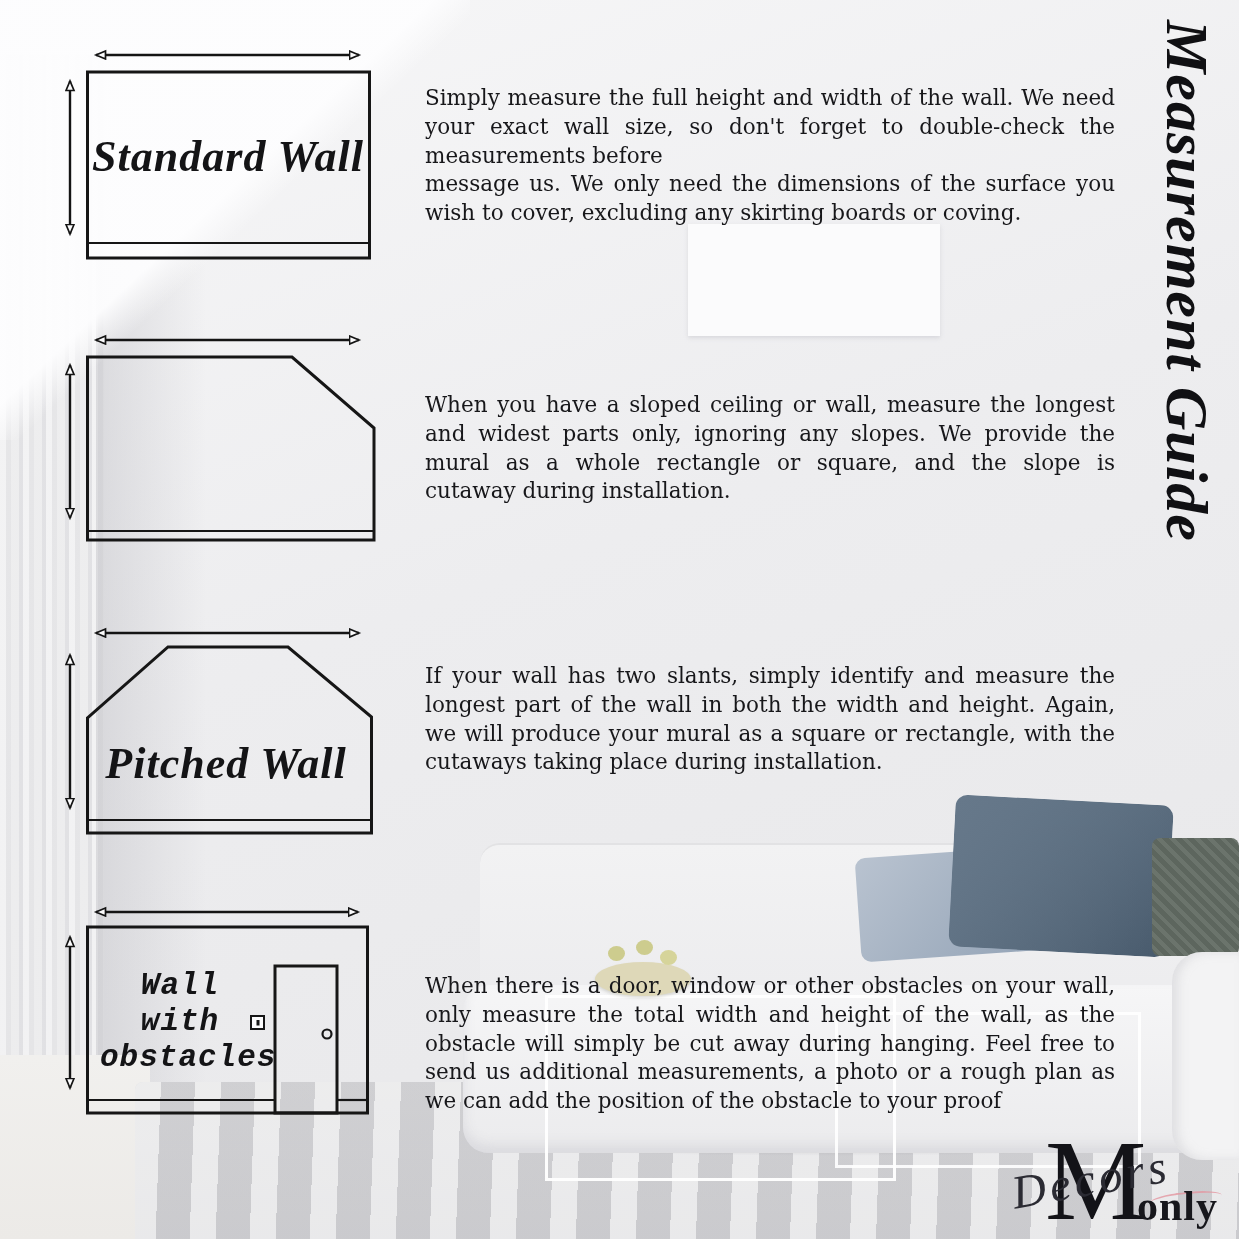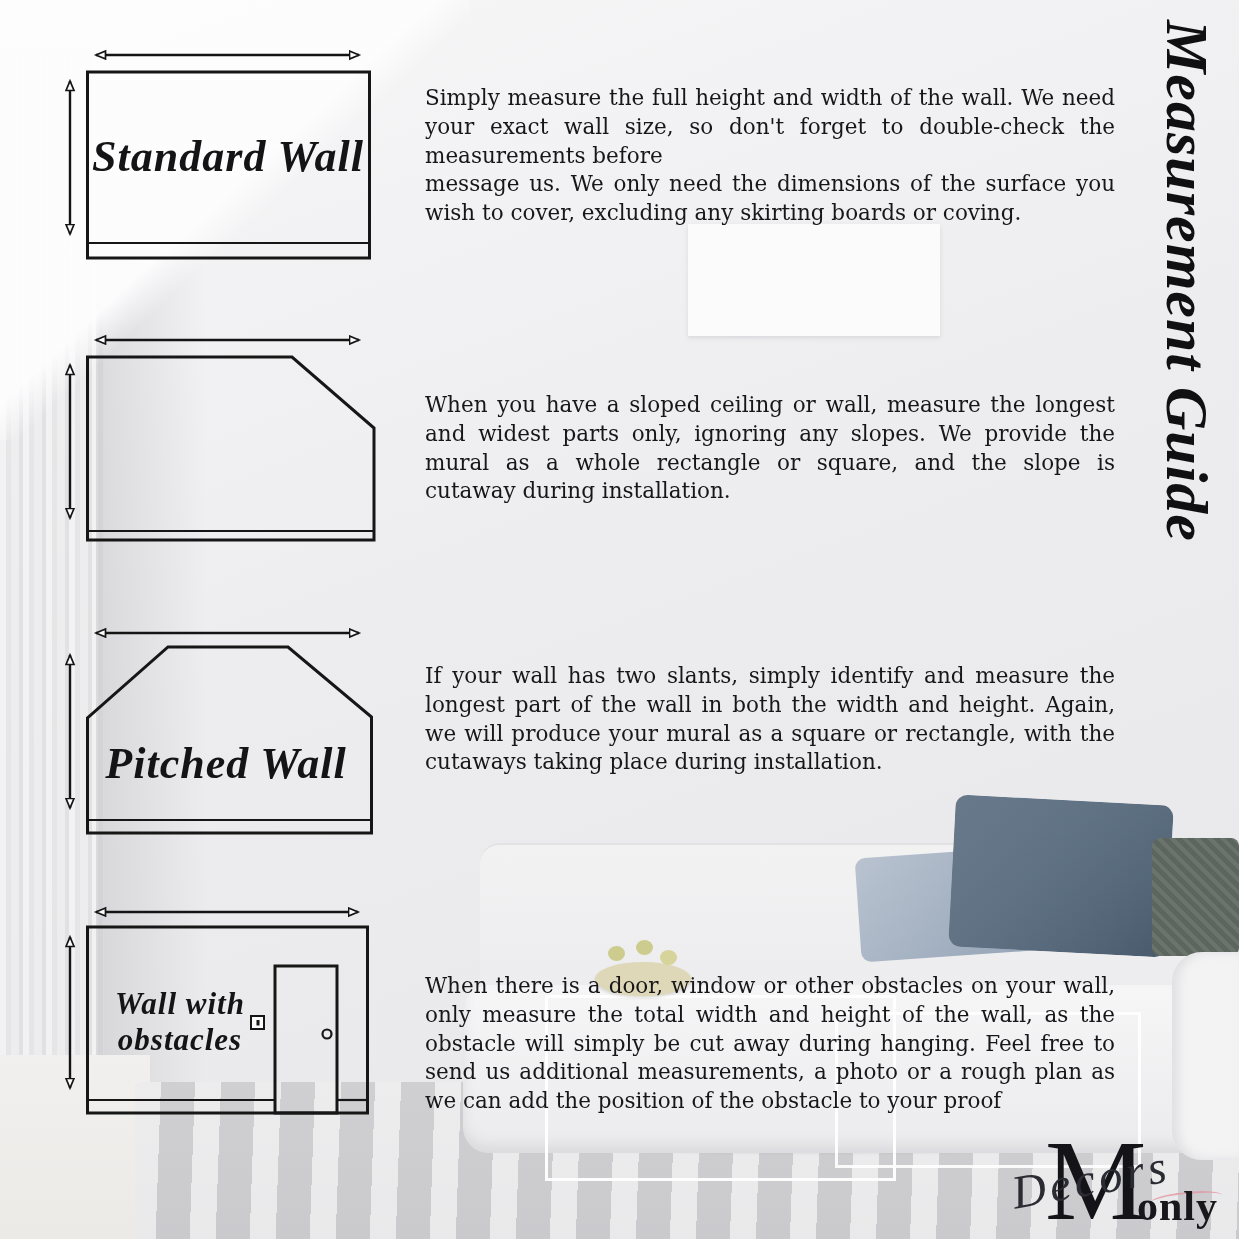--- a/index.html
+++ b/index.html
@@ -47,21 +47,21 @@
     border-radius:50%;transform:rotate(-6deg);}
   
   .diagrams{position:absolute;left:0;top:0;}
   .wall-shape{fill:none;stroke:#161616;stroke-width:3;}
   .thin-line{fill:none;stroke:#161616;stroke-width:2.2;}
   .arrow{stroke:#141414;stroke-width:2.4;}
   
   .wall-label{position:absolute;transform:translate(-50%,-50%);white-space:nowrap;
     font-family:"Liberation Serif",serif;font-style:italic;font-weight:700;
     font-size:44px;letter-spacing:1px;color:#141416;text-align:center;}
-  .wall-label.two-line{white-space:normal;width:160px;font-size:31px;line-height:36px;}
+  .wall-label.two-line{white-space:normal;width:160px;font-size:31px;line-height:36px;font-family:Liberation Mono, monospace;}
   .para{position:absolute;left:425px;width:690px;text-align:justify;
     font-family:"DejaVu Serif",serif;font-size:21.5px;line-height:28.8px;color:#17171a;}
   .p1{top:84px;} .p2{top:391px;} .p3{top:662px;} .p4{top:972px;}
   .vertical-title{position:absolute;left:1186px;top:281px;
     transform:translate(-50%,-50%) rotate(90deg);white-space:nowrap;
     font-family:"Liberation Serif",serif;font-style:italic;font-weight:700;
     font-size:60px;letter-spacing:1px;color:#101013;}
   
   .logo{position:absolute;left:1015px;top:1138px;width:220px;height:98px;}
   .logo span{position:absolute;}

